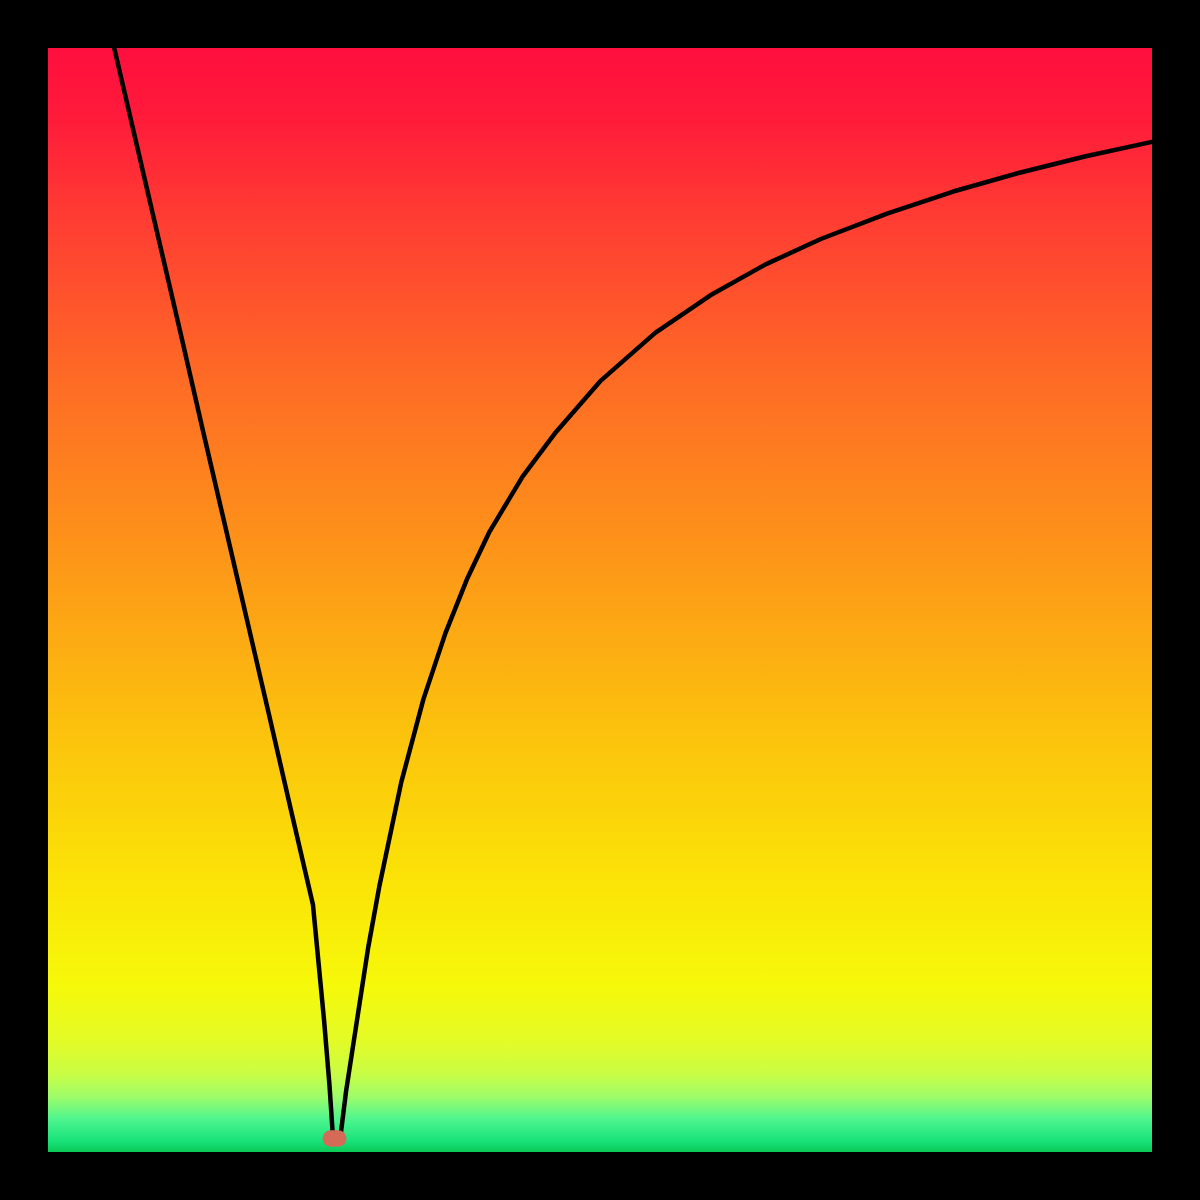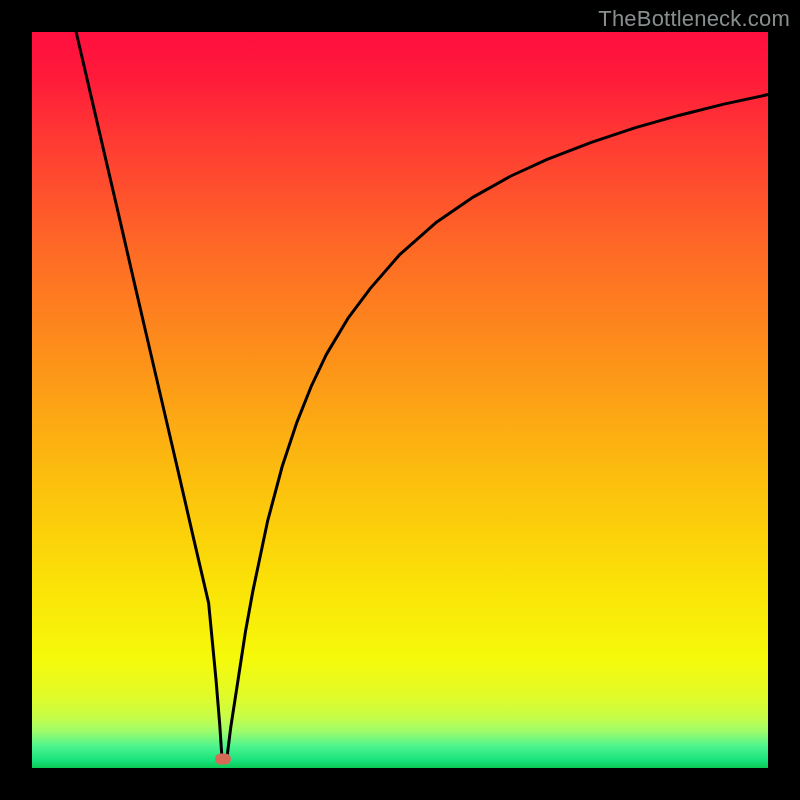--- a/index.html
+++ b/index.html
@@ -77,15 +77,14 @@
 
     <svg class="curve" viewBox="0 0 736 736" preserveAspectRatio="none">
       <path id="curve-left" fill="none" stroke="#000" stroke-width="3" stroke-linecap="round" stroke-linejoin="round" d="M44.16 0.00 L58.88 63.30 L73.60 126.59 L88.32 189.89 L103.04 253.92 L117.76 317.22 L132.48 380.51 L147.20 443.81 L161.92 507.84 L176.64 571.14 L184.00 647.68 L187.68 691.84 L189.89 724.96"></path>
       <path id="curve-right" fill="none" stroke="#000" stroke-width="3" stroke-linecap="round" stroke-linejoin="round" d="M195.04 724.96 L198.72 695.52 L206.08 647.68 L213.44 599.84 L220.80 559.36 L235.52 489.44 L250.24 434.24 L264.96 390.08 L279.68 353.28 L294.40 322.37 L316.48 285.57 L338.56 256.13 L368.00 222.27 L404.80 189.89 L441.60 164.86 L478.40 144.26 L515.20 127.33 L559.36 110.40 L603.52 95.68 L647.68 83.17 L691.84 72.13 L736.00 62.56"></path>
     </svg>
 
     <div class="marker" id="marker" style="left: 190.624px; top: 727.168px;"></div>
 
   </div>
 
-  <div class="watermark">TheBottleneck.com</div>
 
 </div>
 
 </body></html>

